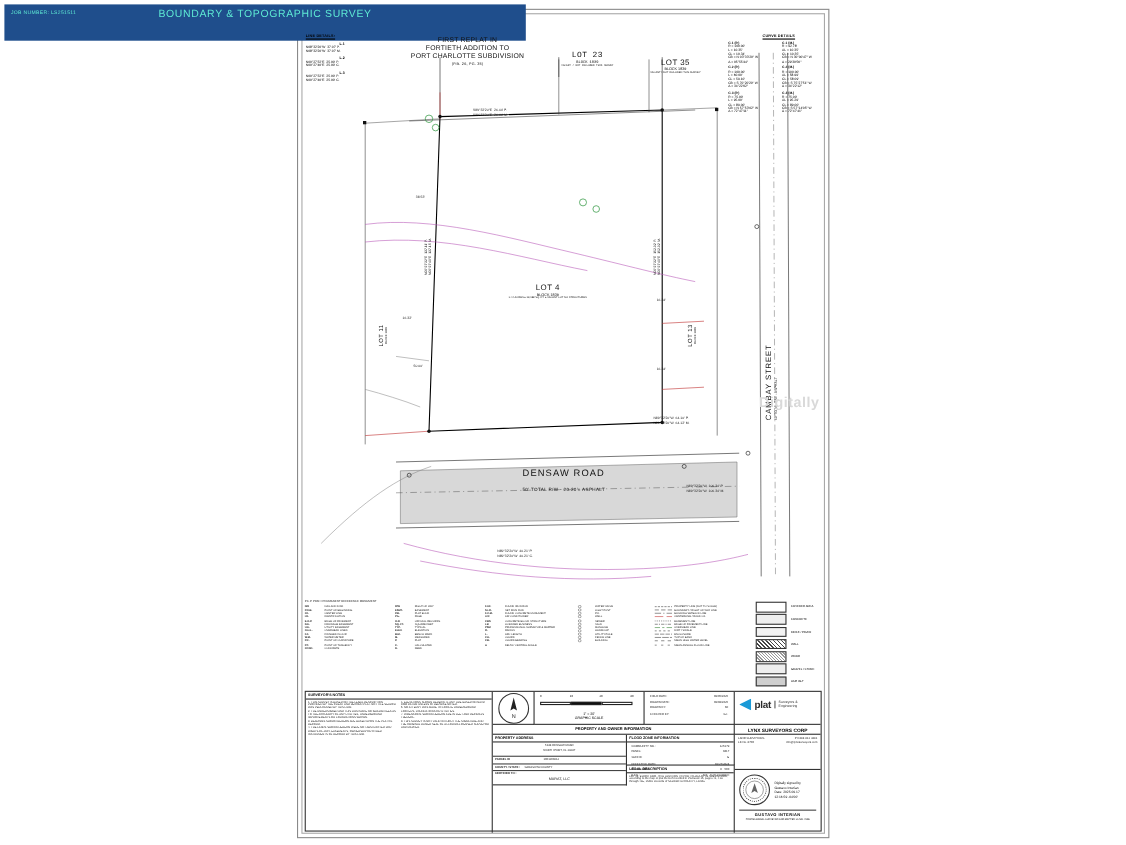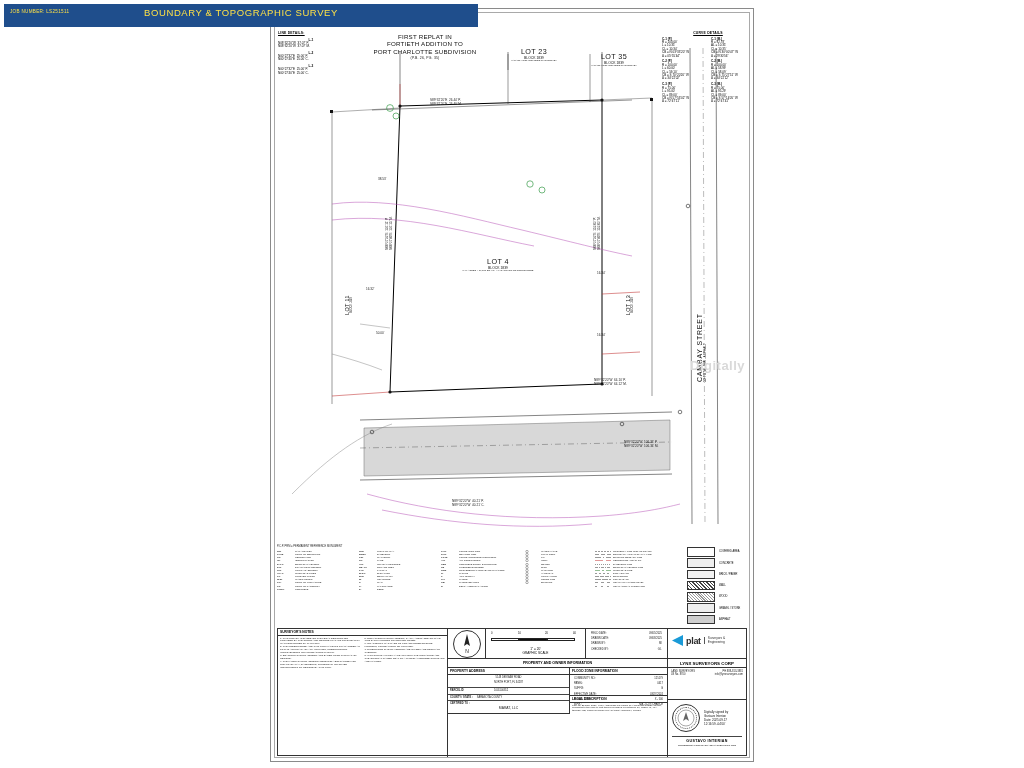--- a/index.html
+++ b/index.html
@@ -4,21 +4,21 @@
 <style>
   html,body{margin:0;padding:0;background:#ffffff;}
   body{width:1024px;height:768px;font-family:"Liberation Sans",sans-serif;overflow:hidden;}
   #page{position:relative;width:1024px;height:768px;background:#ffffff;}
 
   
   .sheet{position:absolute;left:270px;top:8px;width:484px;height:754px;background:#fff;border:1px solid #8a8a8a;box-sizing:border-box;}
   .sheet-inner{position:absolute;left:3px;top:3px;right:3px;bottom:3px;border:1px solid #a9a9a9;box-sizing:border-box;}
 
   
-  .titlebar{position:absolute;left:4px;top:4px;width:474px;height:23px;background:#1f4e8c;color:#fde047;box-sizing:border-box;}
+  .titlebar{position:absolute;left:4px;top:4px;width:474px;height:33px;background:#1f4e8c;color:#5eead4;box-sizing:border-box;}
   .titlebar .job{position:absolute;left:6px;top:5px;font-size:4.6px;letter-spacing:.3px;white-space:nowrap;}
   .titlebar .maintitle{position:absolute;left:0;right:0;top:3px;text-align:center;font-size:9.5px;letter-spacing:.6px;}
 
   
   .t{position:absolute;font-size:3.1px;line-height:3.6px;color:#1a1a1a;white-space:pre;letter-spacing:0px;}
   .t3{position:absolute;font-size:2.6px;line-height:3.0px;color:#222;white-space:pre;}
   .ctr{text-align:center;}
 
   
   .linedet{position:absolute;left:278px;top:31px;width:66px;}
@@ -274,21 +274,21 @@
         <circle cx="408" cy="388" r="1.8"></circle>
           <circle cx="416" cy="182" r="1.8"></circle>
       </g>
 
       <g stroke="#333" stroke-width="0.6" fill="none">
         <line x1="236" y1="28" x2="236" y2="46"></line>
       </g>
     </svg>
   </div>
 
-  <div class="lotbox" style="left:505px;top:47px;width:58px;">
+  <div class="lotbox" style="left:505px;top:47px;width:58px;font-family:Liberation Mono, monospace;">
     <div class="n">LOT 23</div>
     <div class="b">BLOCK 1839</div>
     <div class="x">VACANT / NOT INCLUDED
 THIS SURVEY</div>
   </div>
   <div class="lotbox" style="left:588px;top:52px;width:52px;">
     <div class="n">LOT 35</div>
     <div class="b">BLOCK 1839</div>
     <div class="x">VACANT / NOT INCLUDED
 THIS SURVEY</div>
@@ -303,20 +303,24 @@
   </div>
   <div class="lotbox rot90" style="left:344px;top:335px;width:60px;">
     <div class="n" style="font-size:5.4px">LOT 11</div>
     <div class="b" style="font-size:2.6px">BLOCK 1839</div>
   </div>
   <div class="lotbox rot90" style="left:625px;top:335px;width:60px;">
     <div class="n" style="font-size:5.4px">LOT 13</div>
     <div class="b" style="font-size:2.6px">BLOCK 1839</div>
   </div>
 
+  <div style="position:absolute;left:430px;top:425px;width:165px;text-align:center;">
+    <div style="font-size:8.5px;letter-spacing:1px;color:#111;">DENSAW ROAD</div>
+    <div style="font-size:4.2px;letter-spacing:.3px;color:#111;margin-top:7px;">50' TOTAL R/W  -  20.20'± ASPHALT</div>
+  </div>
   <div class="rot90" style="position:absolute;left:696px;top:382px;width:110px;">
     <div style="font-size:7px;letter-spacing:.8px;color:#111;">CAMBAY STREET</div>
     <div style="font-size:3.2px;color:#111;">50' TOTAL R/W - ASPHALT</div>
   </div>
 
   <div class="t" style="left:430px;top:99px;">S89°32'20"E  26.44' P.</div>
   <div class="t" style="left:430px;top:103px;">S89°32'20"E  26.40' M.</div>
   <div class="rot90" style="position:absolute;left:386px;top:250px;">
     <div class="t" style="position:static;">N00°27'32"E  137.11' P.</div>
     <div class="t" style="position:static;">N00°27'40"E  137.15' M.</div>

